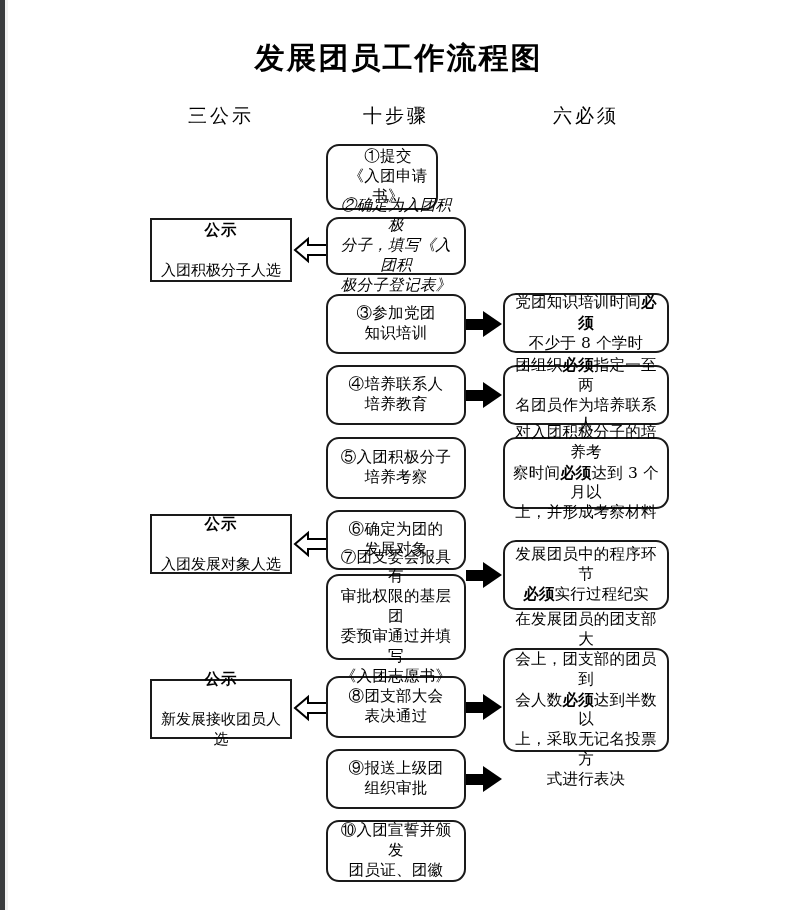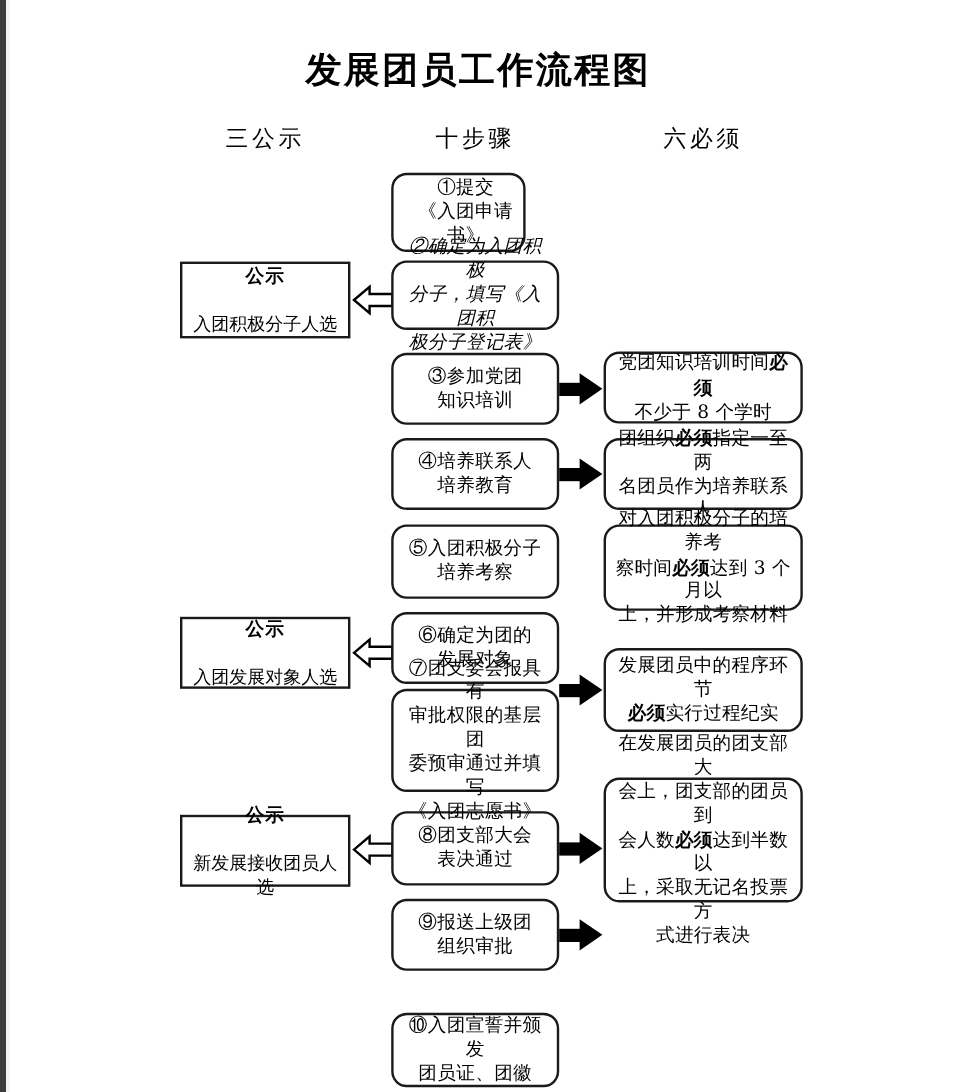--- a/index.html
+++ b/index.html
@@ -213,21 +213,21 @@
 审批权限的基层团
 委预审通过并填写
 《入团志愿书》</span>
   </div>
 
   <div class="box rounded step-box" style="left:326px; top:749px; width:140px; height:60px;">
     <span class="txt">⑨报送上级团
 组织审批</span>
   </div>
 
-  <div class="box rounded step-box" style="left:326px; top:820px; width:140px; height:62px;margin-top:24px;">
+  <div class="box rounded step-box" style="left:326px; top:820px; width:140px; height:62px;">
     <span class="txt">⑩入团宣誓并颁发
 团员证、团徽</span>
   </div>
 
   <div class="arrow-right" style="left:466px; top:311px;">
     <span class="shaft"></span>
       <span class="head"></span>
   </div>
   <div class="arrow-right" style="left:466px; top:382px;">
     <span class="shaft"></span>

